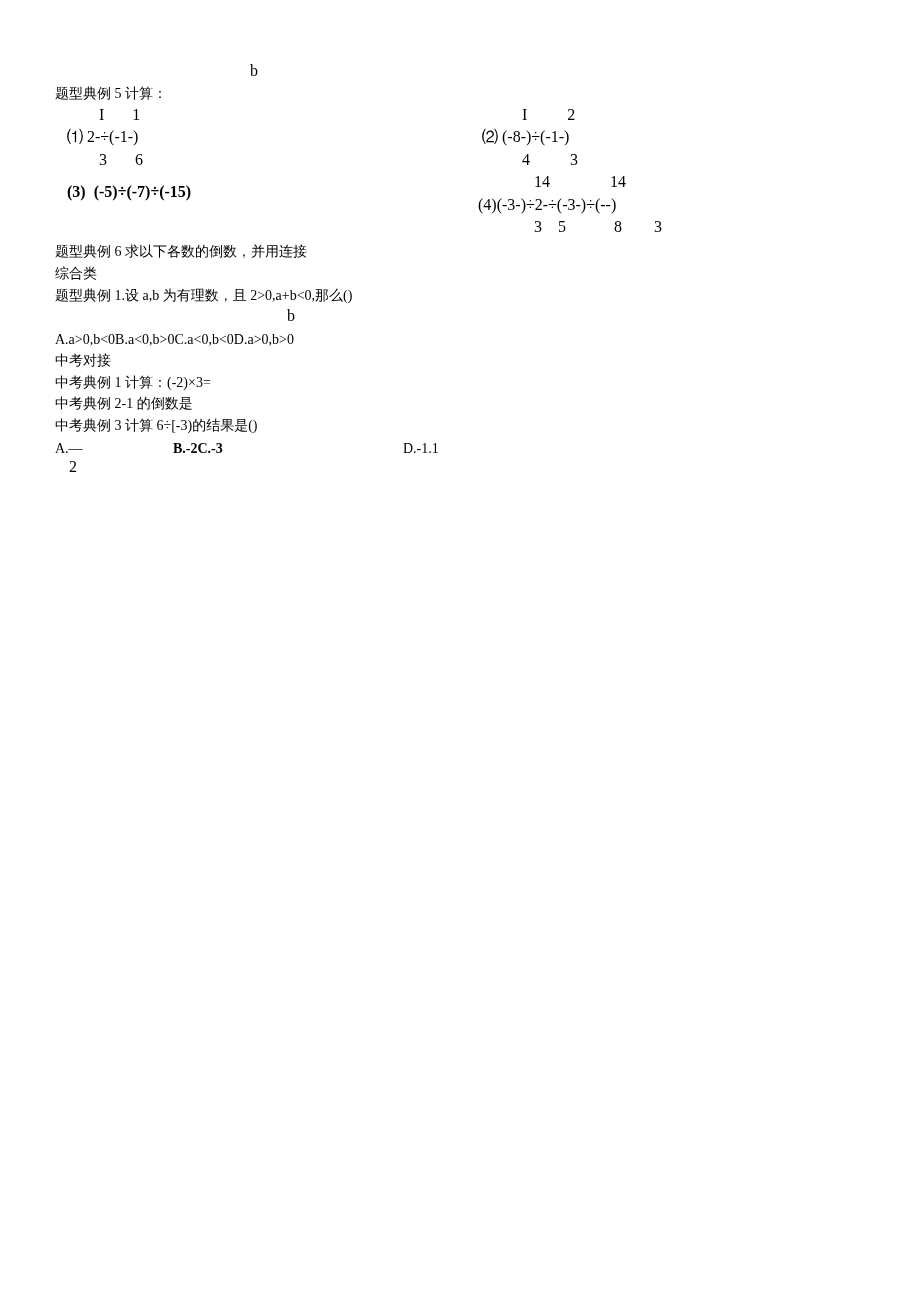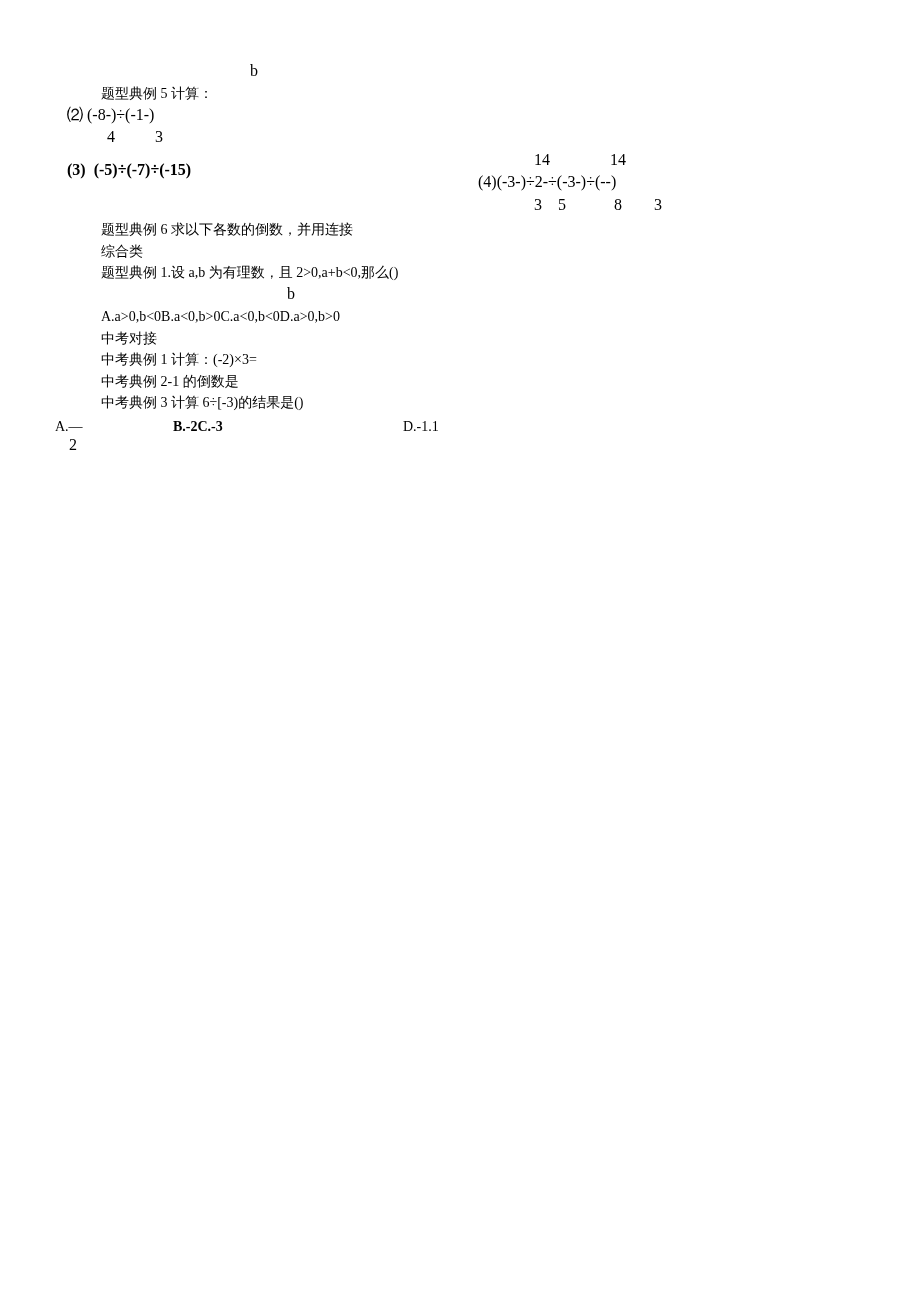--- a/index.html
+++ b/index.html
@@ -9,41 +9,47 @@
       background: #fff;
       font-family: "SimSun", "Songti SC", serif;
       font-size: 14px;
       color: #000;
       padding-top: 60px;
       padding-left: 55px;
       padding-right: 55px;
       line-height: 1.4;
     }
     .top-b { margin-left: 195px; font-family: "Times New Roman", serif; font-size: 16px; }
-    .line { margin-top: 2px; margin-left: 46px; }
+    .line { margin-top: 2px; }
     .row { display: flex; }
     .left-col { width: 415px; }
     .right-col { flex: 1; }
     .math { font-family: "Times New Roman", serif; font-size: 16px; white-space: pre; }
     .sub-b { margin-left: 232px; font-family: "Times New Roman", serif; font-size: 16px; }
     .ans-row { display: flex; font-family: "SimSun", serif; font-size: 14px; align-items: flex-start; }
     .item-a { width: 118px; display: flex; }
     .item-b { width: 230px; font-weight: bold; }
     .item-d { }
     .frac-2 { font-family: "Times New Roman", serif; font-size: 16px; line-height: 1; }
   </style>
 </head>
 <body>
 
 <div class="top-b">b</div>
 
 <div class="line">题型典例 5 计算：</div>
 
 <div class="row">
+  <div class="left-col">
+    <div class="math">           I       1</div>
+    <div class="math">   ⑴ 2-÷(-1-)</div>
+    <div class="math">           3       6</div>
+  </div>
   <div class="right-col">
+    <div class="math">             I          2</div>
     <div class="math">   ⑵ (-8-)÷(-1-)</div>
     <div class="math">             4          3</div>
   </div>
 </div>
 
 <div class="row">
   <div class="left-col" style="padding-top:10px;font-weight:bold;">
     <div class="math">   (3)  (-5)÷(-7)÷(-15)</div>
   </div>
   <div class="right-col">

